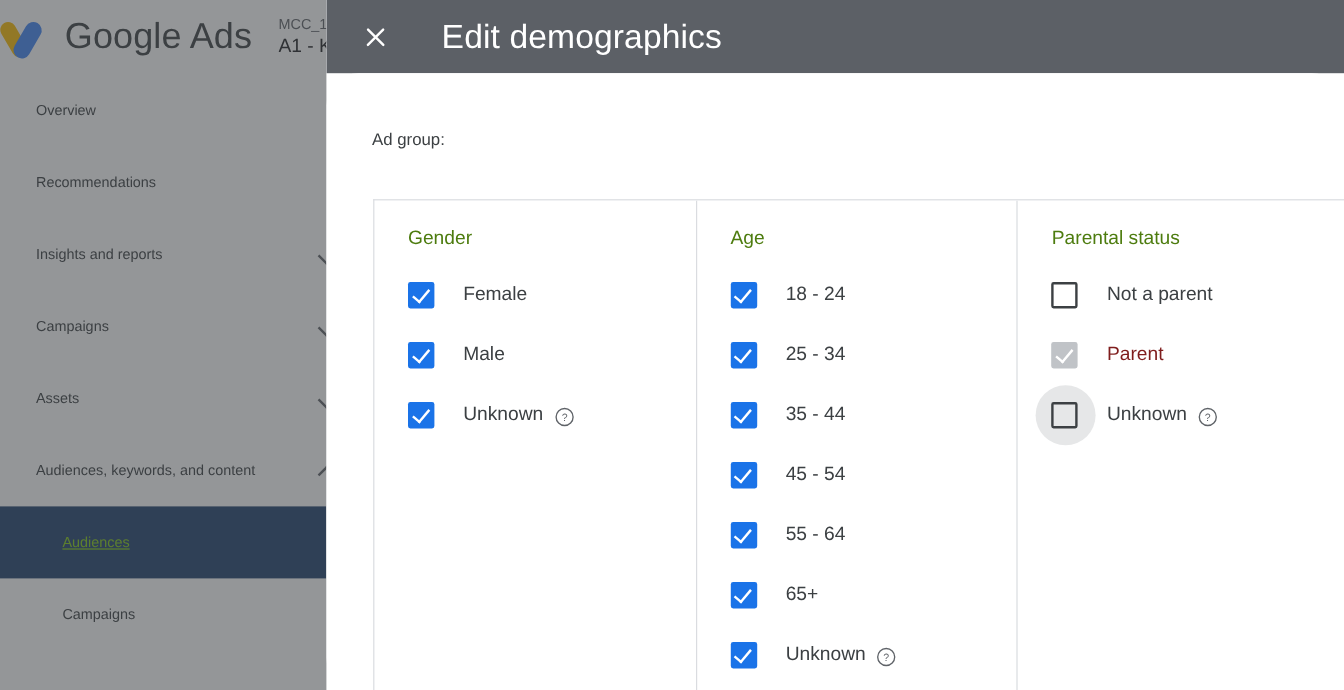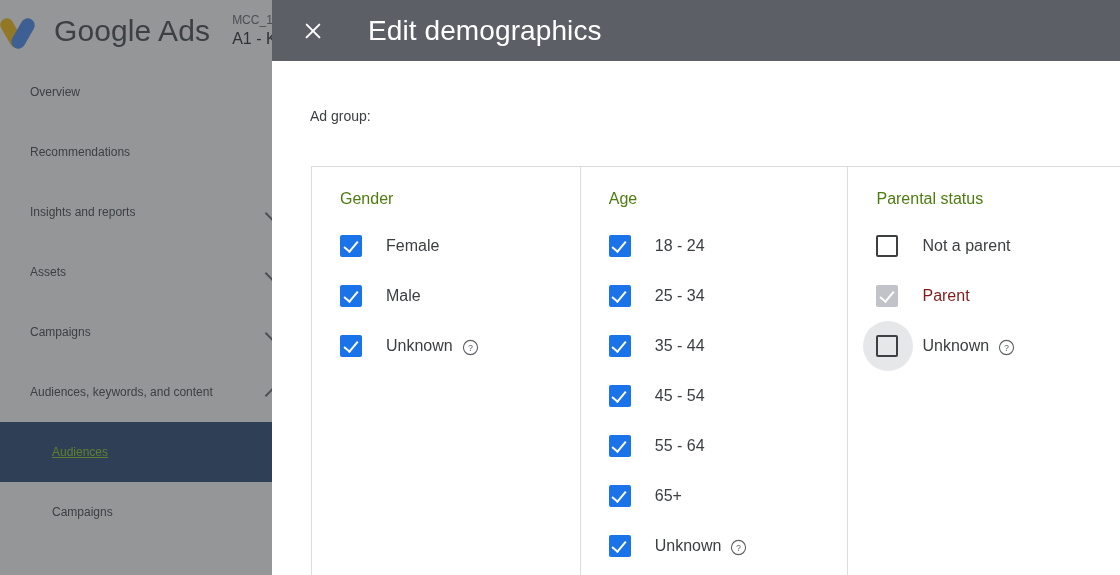--- a/index.html
+++ b/index.html
@@ -314,25 +314,25 @@
           <div class="nav-label">Overview</div>
         </div>
         <div class="nav-item">
           <div class="nav-label">Recommendations</div>
         </div>
         <div class="nav-item">
           <div class="nav-label">Insights and reports</div>
           <span class="nav-chevron"></span>
         </div>
         <div class="nav-item">
+          <div class="nav-label">Campaigns</div>
+          <span class="nav-chevron"></span>
+        </div>
+        <div class="nav-item">
           <div class="nav-label">Assets</div>
-          <span class="nav-chevron"></span>
-        </div>
-        <div class="nav-item">
-          <div class="nav-label">Campaigns</div>
           <span class="nav-chevron"></span>
         </div>
         <div class="nav-item">
           <div class="nav-label">Audiences, keywords, and content</div>
           <span class="nav-chevron up"></span>
         </div>
         <div class="nav-item selected sub">
           <div class="nav-label">Audiences</div>
         </div>
         <div class="nav-item sub">

